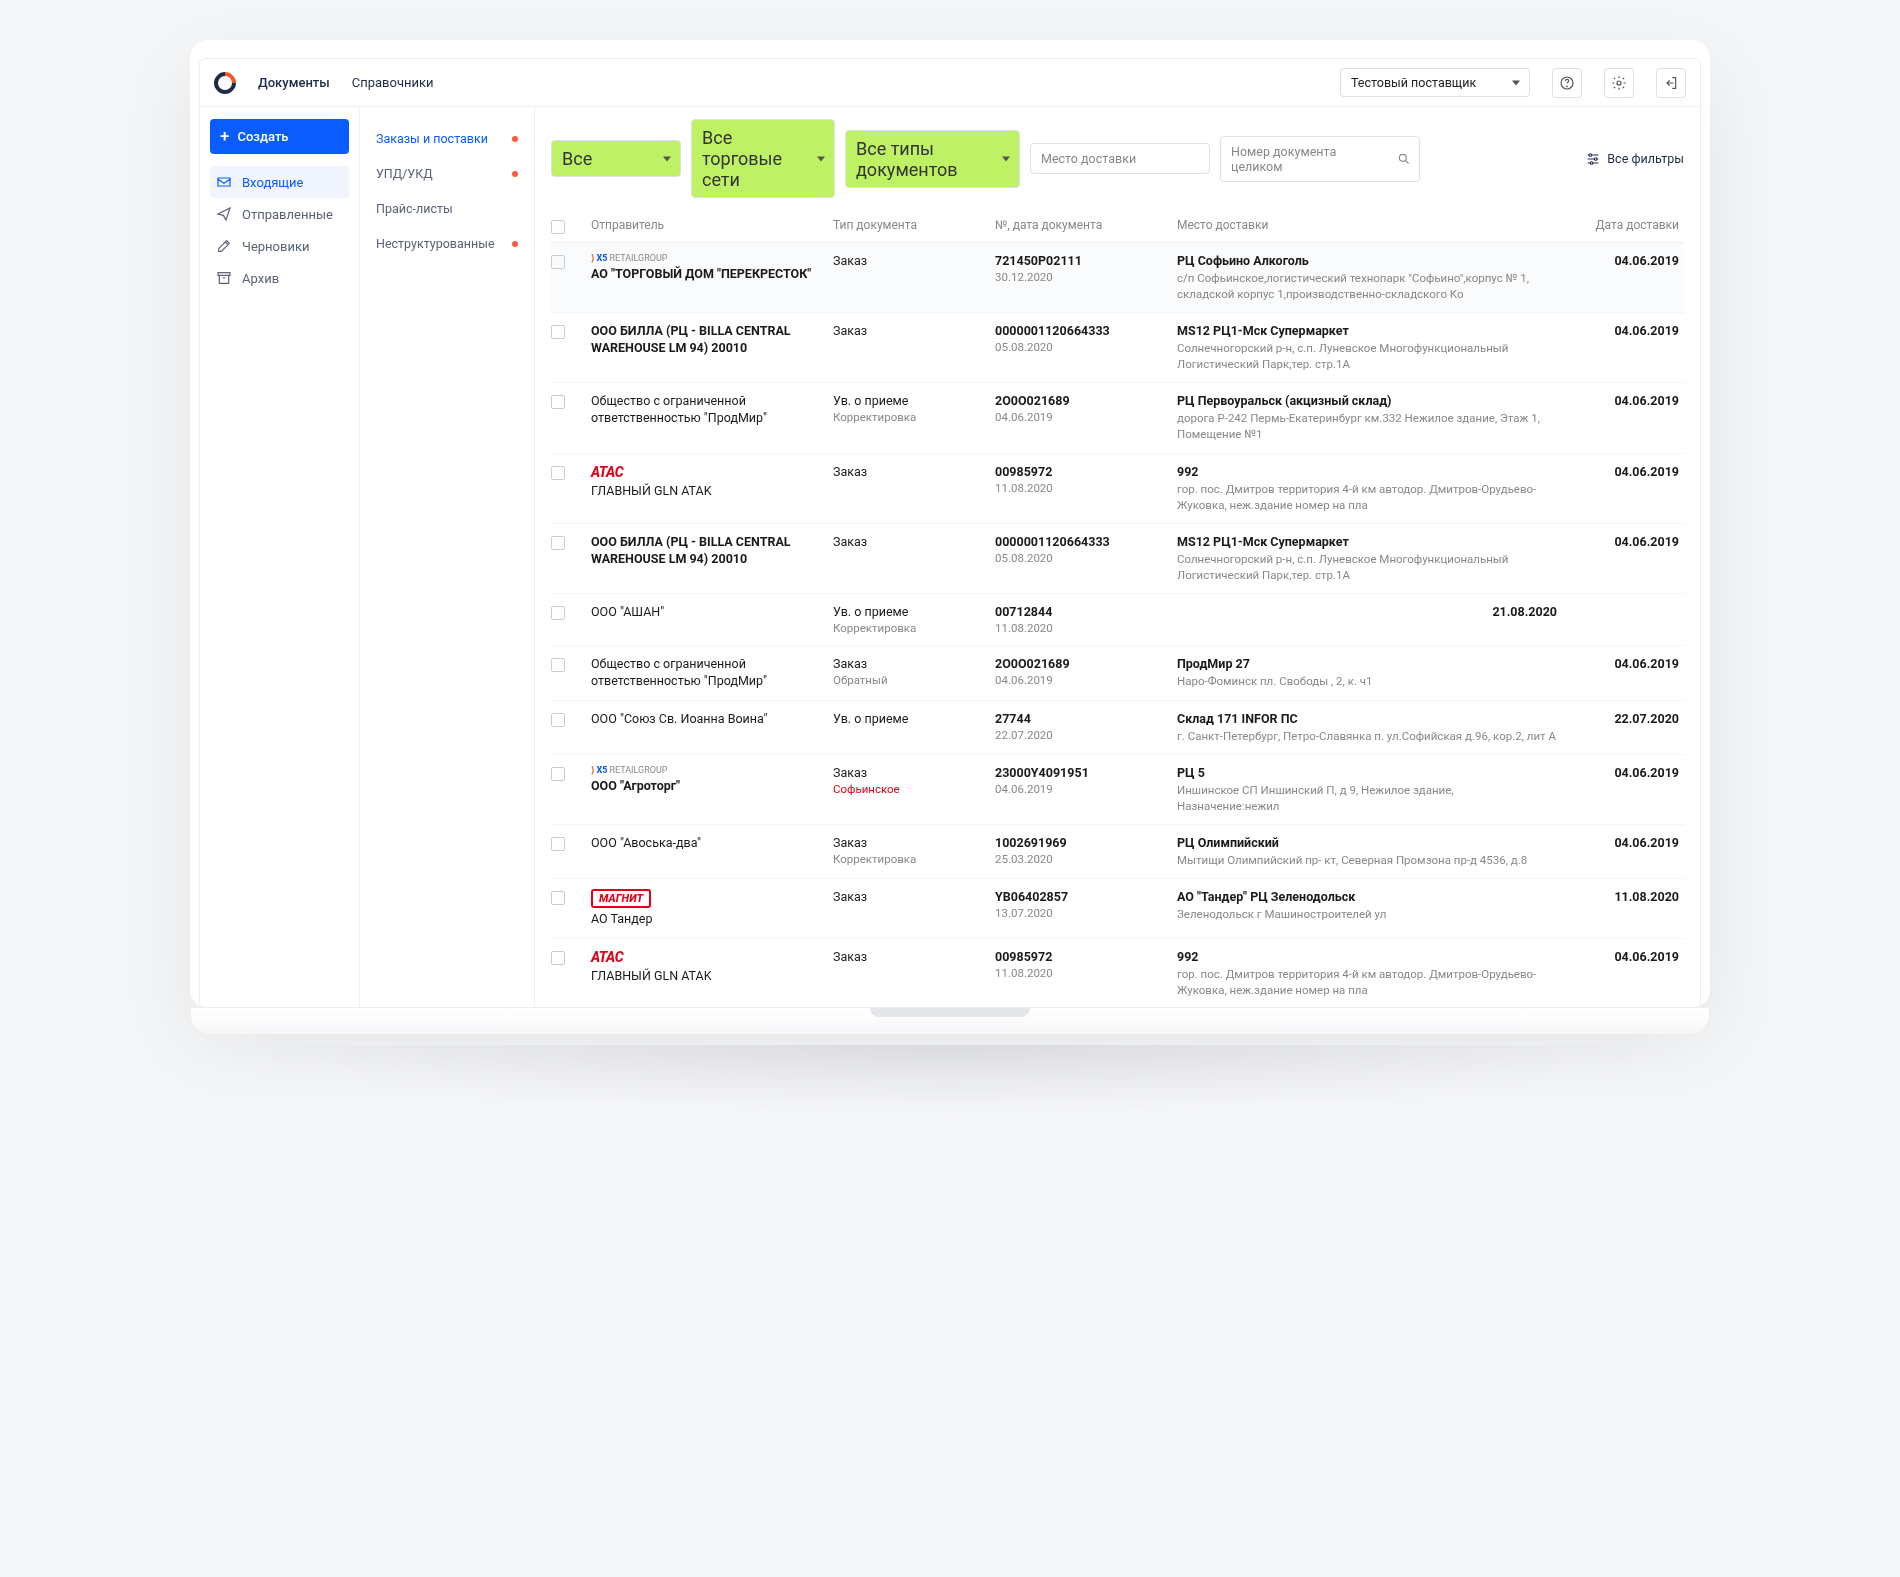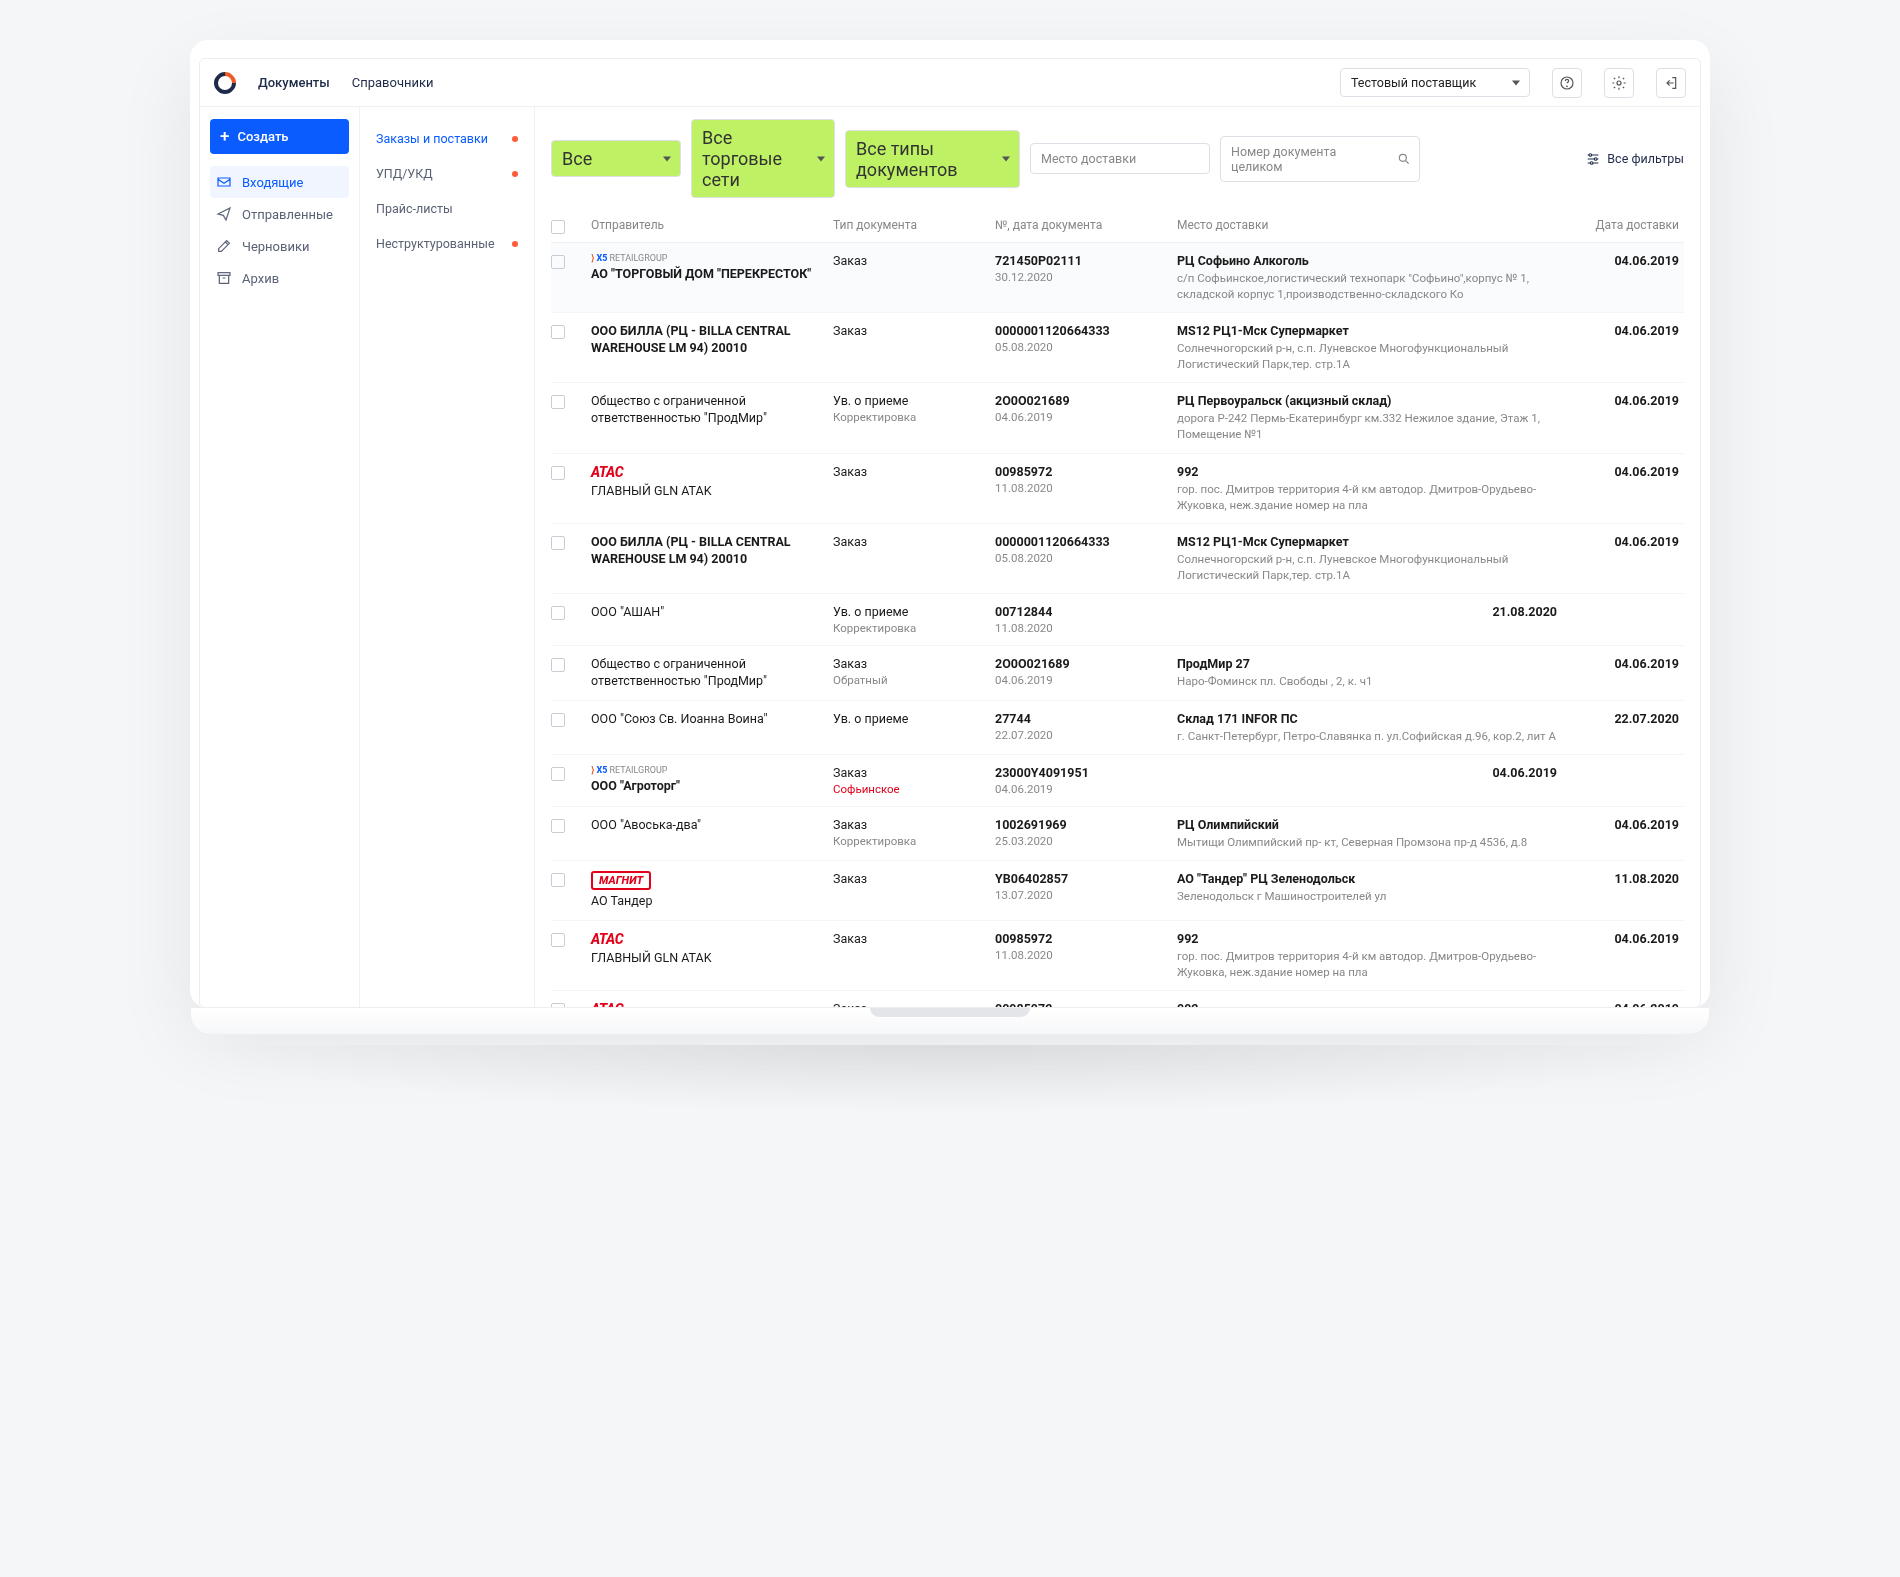--- a/index.html
+++ b/index.html
@@ -365,20 +365,24 @@
                     <div class="sender-name">ООО "Агроторг"</div>
                   </div>
                   <div>
                     <div class="doctype">Заказ</div>
                     <div class="docsub red">Софьинское</div>
                   </div>
                   <div>
                     <div class="docnum">23000Y4091951</div>
                     <div class="docdate">04.06.2019</div>
                   </div>
+                  <div>
+                    <div class="place">РЦ 5</div>
+                    <div class="placesub">Иншинское СП Иншинский П, д 9, Нежилое здание, Назначение:нежил</div>
+                  </div>
                   <div class="deliv">04.06.2019</div>
                 </div>
                 <div class="trow">
                   <div>
                     <div class="chk"></div>
                   </div>
                   <div>
                     <div class="sender-name light">ООО "Авоська-два"</div>
                   </div>
                   <div>

